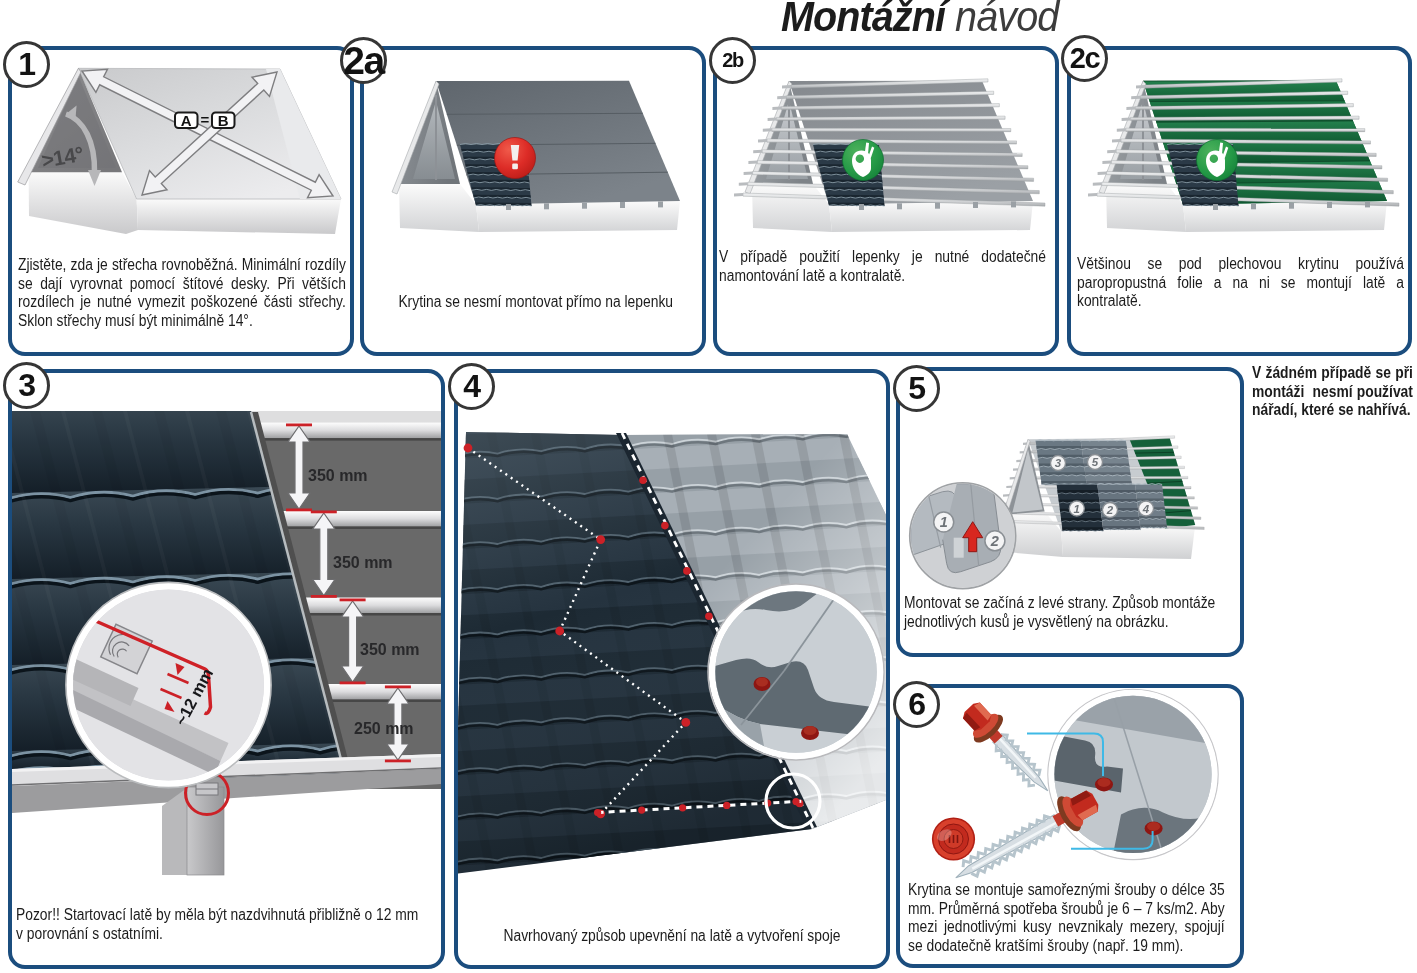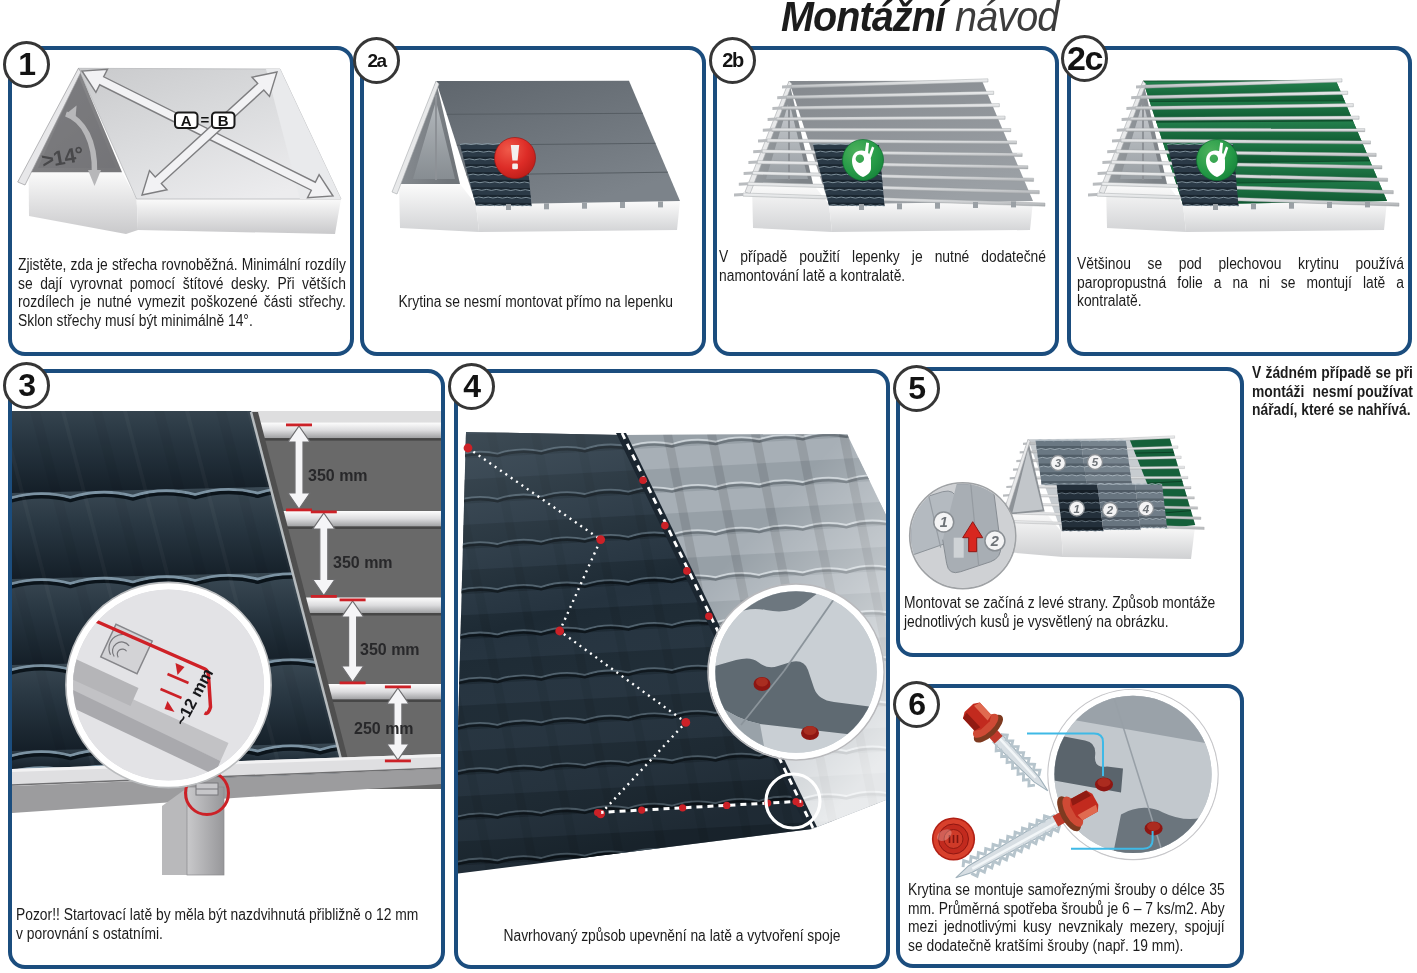--- a/index.html
+++ b/index.html
@@ -787,23 +787,23 @@
 <circle cx="0" cy="0" r="20" fill="#d8402c"></circle>
 <circle cx="0" cy="0" r="15" fill="#c22a1e" stroke="#8e1612" stroke-width="1"></circle>
 <circle cx="0" cy="0" r="9.5" fill="#cf3a28" stroke="#911a12" stroke-width="1"></circle>
 <path d="M -4,-4 L -4,4 M 0,-4 L 0,4 M 4,-4 L 4,4" stroke="#7e1410" stroke-width="1.6" fill="none"></path>
 <ellipse cx="-6" cy="-8" rx="8" ry="5" fill="#ffffff" opacity="0.25" transform="rotate(-30)"></ellipse>
 </g>
 </g>
 </svg>
 
 <div class="num" style="left:3px;top:41px;">1</div>
-<div class="num" style="left:353px;top:37px;font-size:19px;">2a</div>
+<div class="num" style="left:340px;top:37px;font-size:39px;">2a</div>
 <div class="num" style="left:709px;top:37px;font-size:20px;">2b</div>
-<div class="num" style="left:1061px;top:35px;font-size:34px;">2c</div>
+<div class="num" style="left:1061px;top:35px;font-size:29px;">2c</div>
 <div class="num" style="left:3px;top:362px;">3</div>
 <div class="num" style="left:448px;top:363px;">4</div>
 <div class="num" style="left:893px;top:365px;">5</div>
 <div class="num" style="left:893px;top:681px;">6</div>
 
 <div class="cap just" style="left:18px;top:256px;width:379px;">Zjistěte, zda je střecha rovnoběžná. Minimální rozdíly se dají vyrovnat pomocí štítové desky. Při větších rozdílech je nutné vymezit poškozené části střechy. Sklon střechy musí být minimálně 14°.</div>
 <div class="cap" style="left:364px;top:293px;width:397px;text-align:center;">Krytina se nesmí montovat přímo na lepenku</div>
 <div class="cap just" style="left:719px;top:248px;width:378px;">V případě použití lepenky je nutné dodatečné namontování latě a kontralatě.</div>
 <div class="cap just" style="left:1077px;top:255px;width:378px;">Většinou se pod plechovou krytinu používá paropropustná folie a na ni se montují latě a kontralatě.</div>
 <div class="cap" style="left:16px;top:906px;width:473px;">Pozor!! Startovací latě by měla být nazdvihnutá přibližně o 12 mm v&nbsp;porovnání s&nbsp;ostatními.</div>

